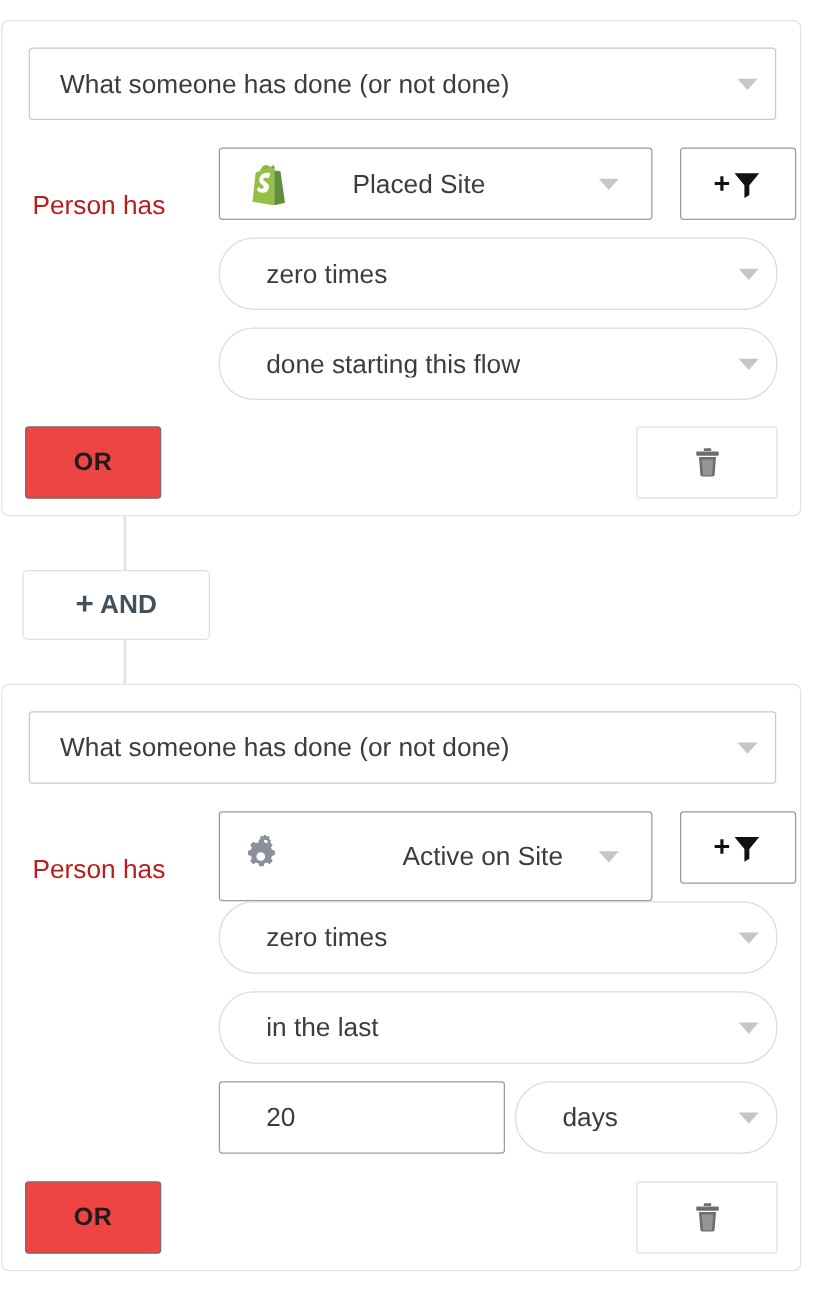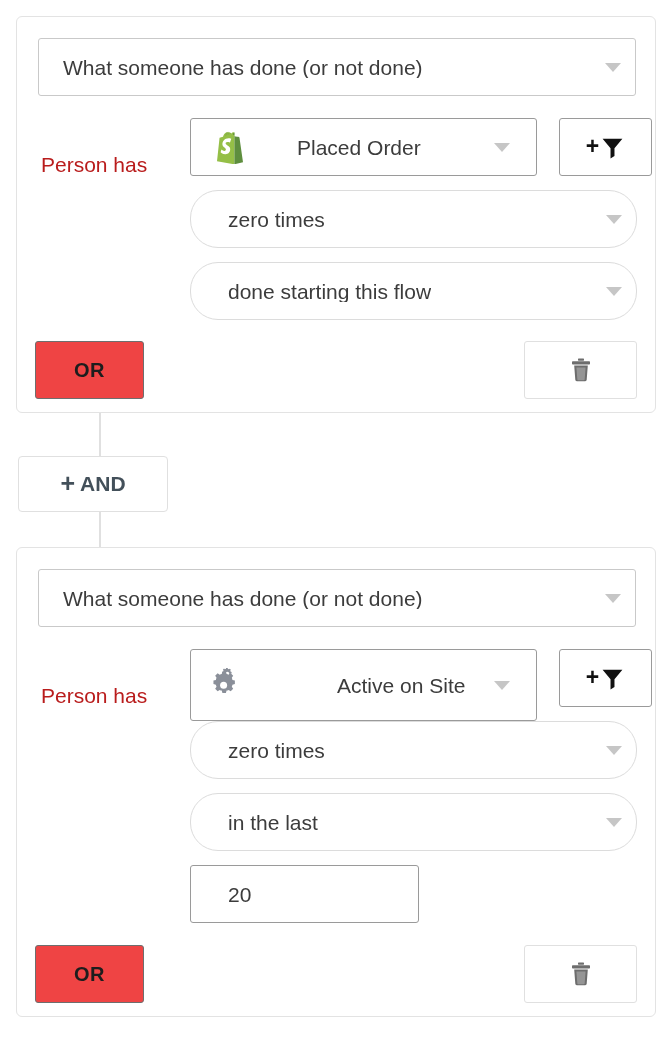--- a/index.html
+++ b/index.html
@@ -25,21 +25,21 @@
   .connector {
     position: absolute;
     left: 99px;
     width: 2px;
     background: #e0e0e0;
   }
 
   
   .card {
     position: absolute;
-    left: 16px;
+    left: 1px;
     width: 640px;
     box-sizing: border-box;
     background: #ffffff;
     border: 1px solid #e3e3e3;
     border-radius: 6px;
   }
 
   
   .ctrl {
     position: absolute;
@@ -187,21 +187,21 @@
 
     <div class="ctrl dark" style="left:173px; top:101px; width:347px; height:58px;">
       <span class="icon-slot" style="left:22px; top:50%; margin-top:-17px; width:34px; height:34px;">
         <svg width="32" height="34" viewBox="0 0 32 34" aria-hidden="true">
           <path d="M13.2 2.2c-.4 0-.8.1-1.2.3-1.3.6-2.3 2.2-3 4.3l-2.6.8c-.8.25-.85.3-.95 1.05L3.0 31.3l17.2 3.0 .2-.05V2.5c-.15-.1-.3-.15-.5-.2l-1.1-.05c-.05 0-.1 0-.15.05L17.5 3.6C16.6 2.65 15.4 2.2 14.3 2.2h-1.1z" fill="#95bf47"></path>
           <path d="M20.4 2.5v31.8l8.6-2.15L25.45 7.5c-.05-.35-.3-.55-.55-.6-.2-.05-3.6-.3-3.6-.3s-2.2-2.2-2.45-2.4c-.1-.1-.2-.15-.3-.2l1.85-1.5z" fill="#5e8e3e"></path>
           <path d="M17.35 3.75l-1.0 .3c0-.05-.05-.6-.3-1.35 1.1.2 1.3 1.05 1.3 1.05zm-1.85 .55l-2.25 .7c.2-.85.6-1.7 1.1-2.25.2-.2.45-.4.75-.5.3.65.4 1.55.4 2.05zM14.3 1.65c.25 0 .45.05.65.15-.3.15-.6.4-.85.7-.65.7-1.15 1.8-1.35 2.85l-1.85 .55c.55-2.5 2.2-4.25 3.4-4.25z" fill="#5e8e3e" opacity="0.25"></path>
           <path d="M14.05 15.9c.7 .4 2.15 1.0 2.15 3.15 0 3.15-2.0 5.2-4.7 5.2-3.25 0-4.9-2.0-4.9-2.0l.85-2.85s1.7 1.5 3.15 1.5c.95 0 1.3-.75 1.3-1.3 0-2.1-3.5-2.2-3.5-5.35 0-3.05 2.2-6.05 6.25-6.05 1.75 0 2.6 .5 2.6 .5l-1.25 3.9s-1.1-.5-2.45-.5c-1.8 0-1.9 1.15-1.9 1.45 0 .8 .75 1.15 2.4 2.35z" fill="#ffffff"></path>
         </svg>
       </span>
-      <span class="ctrl-label" style="margin-left:106px;">Placed Order</span>
+      <span class="ctrl-label" style="margin-left:106px;">Placed Site</span>
       <span class="caret" style="right:26px;"></span>
     </div>
 
     <div class="filter-btn" style="left:542px; top:101px; width:93px; height:58px;">
       <span class="filter-plus">+</span>
       <span class="icon-slot" style="position:relative; width:25px; height:25px;">
         <svg width="25" height="25" viewBox="0 0 24 24" aria-hidden="true">
           <path d="M2.5 3.5h19l-7.6 9.1v7.6l-3.8 2.3v-9.9z" fill="#111111"></path>
         </svg>
       </span>
@@ -280,20 +280,24 @@
 
     <div class="ctrl light" style="left:173px; top:245px; width:447px; height:58px;">
       <span class="ctrl-label" style="margin-left:37px;">in the last</span>
       <span class="caret"></span>
     </div>
 
     <div class="ctrl dark" style="left:173px; top:317px; width:229px; height:58px;">
       <span class="ctrl-label" style="margin-left:37px;">20</span>
     </div>
 
+    <div class="ctrl light" style="left:410px; top:317px; width:210px; height:58px;">
+      <span class="ctrl-label" style="margin-left:37px;">days</span>
+      <span class="caret"></span>
+    </div>
 
     <div class="or-btn" style="left:18px; top:397px; width:109px; height:58px;">
       <span>OR</span>
     </div>
 
     <div class="trash-btn" style="left:507px; top:397px; width:113px; height:58px;">
       <span class="icon-slot" style="position:relative; width:22px; height:26px;">
         <svg width="22" height="26" viewBox="0 0 22 26" aria-hidden="true">
           <rect x="8" y="1.5" width="6" height="2.2" rx="0.6" fill="#6d6d6d"></rect>
           <rect x="2" y="4.2" width="18" height="3.4" rx="0.8" fill="#6d6d6d"></rect>

